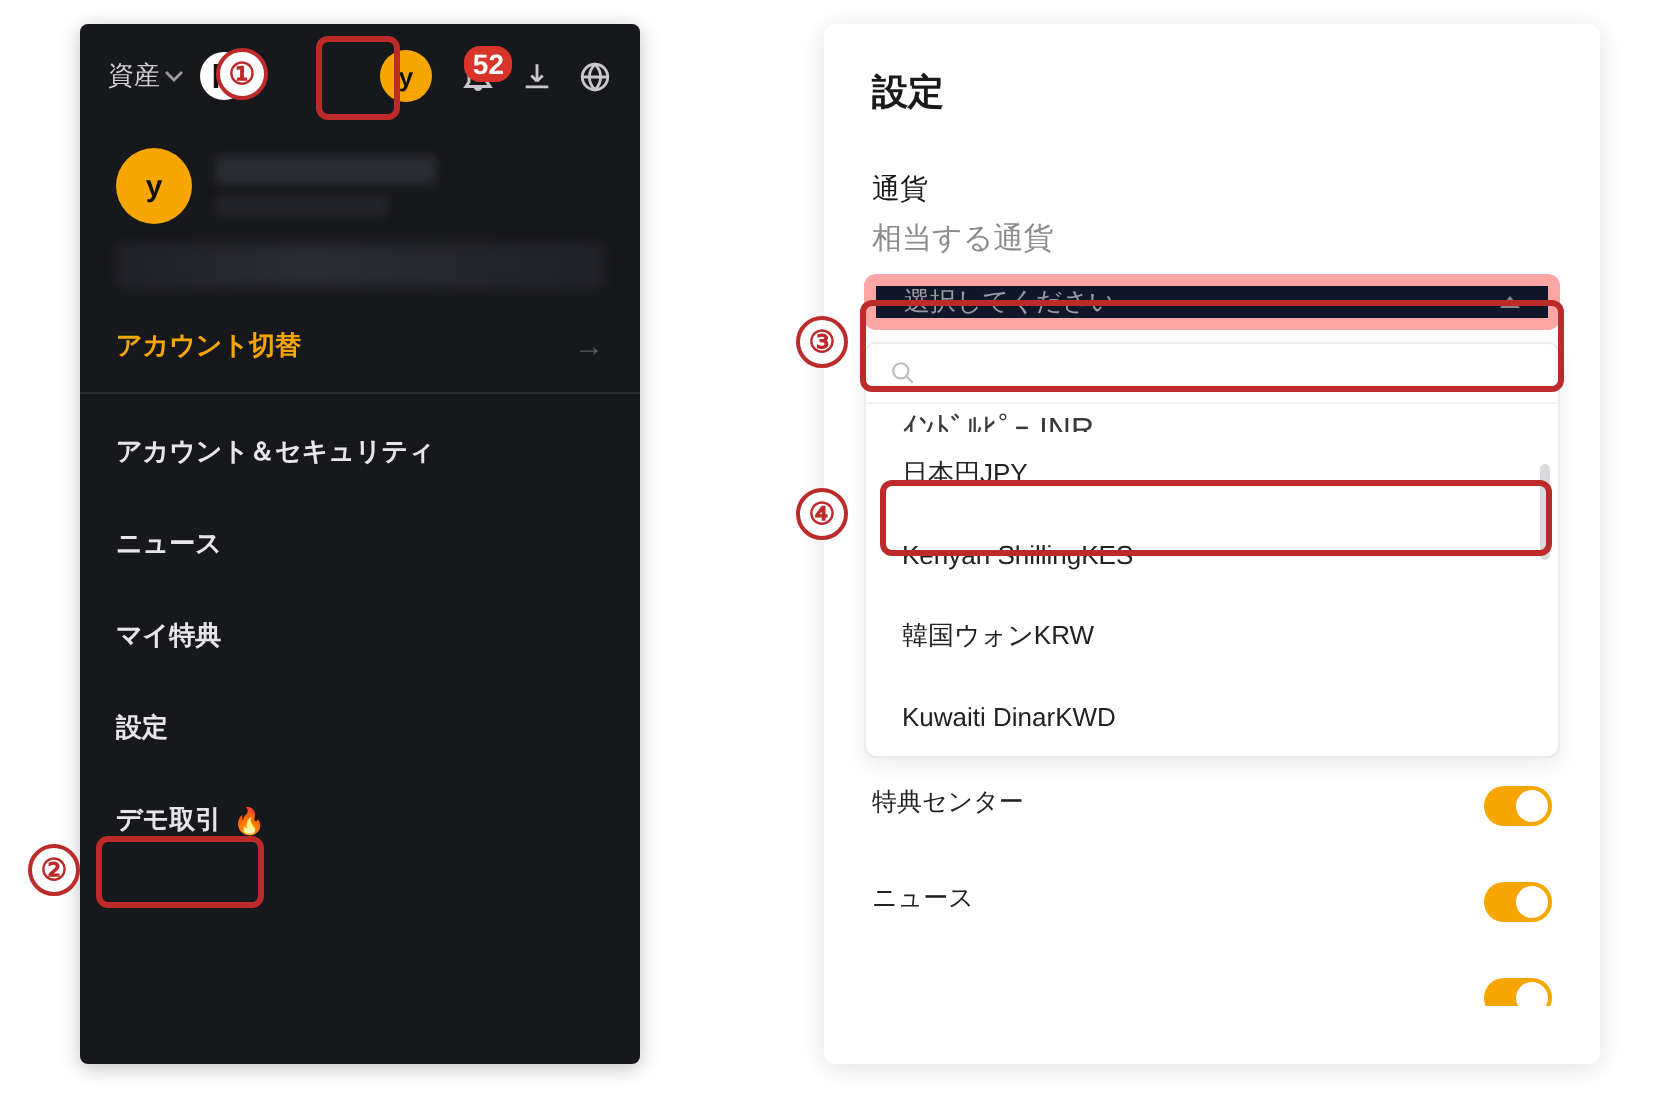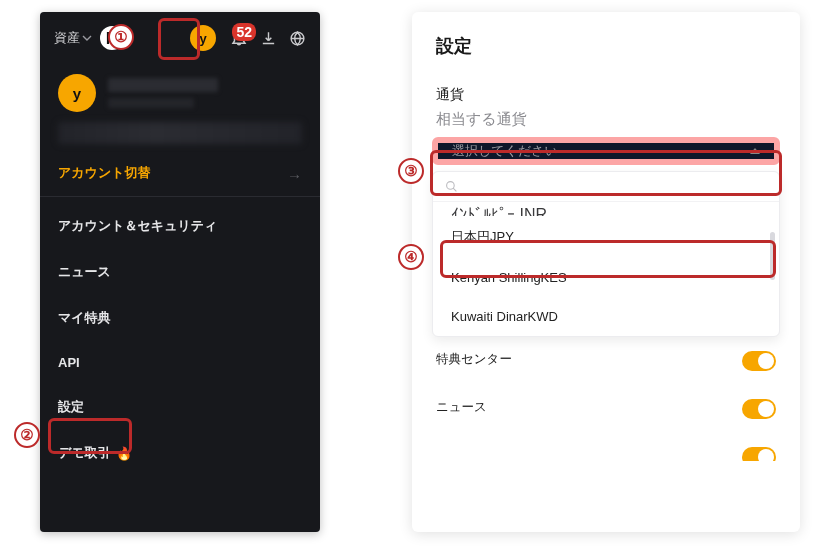--- a/index.html
+++ b/index.html
@@ -212,23 +212,20 @@
     <div class="menu-item">
         <span>アカウント＆セキュリティ</span>
       </div>
     <div class="menu-item">
         <span>ニュース</span>
       </div>
     <div class="menu-item">
         <span>マイ特典</span>
       </div>
     <div class="menu-item">
-        <span>API</span>
-      </div>
-    <div class="menu-item">
         <span>設定</span>
       </div>
     <div class="menu-item">
       <span>デモ取引</span>
       <span class="flame">🔥</span>
     </div>
   </div>
 </div>
 
 <div class="right-panel">
@@ -244,20 +241,21 @@
   <div class="dropdown">
     <div class="dd-search">
       <svg width="13" height="13" viewBox="0 0 24 24" fill="none" stroke="#bcbcc0" stroke-width="2">
           <circle cx="10" cy="10" r="7"></circle>
           <path d="M21 21l-6-6"></path>
         </svg>
     </div>
     <div class="dd-clip">ｲﾝﾄﾞﾙﾋﾟｰ INR</div>
     <div class="dd-item">日本円JPY</div>
     <div class="dd-item">Kenyan ShillingKES</div>
+    <div class="dd-item">韓国ウォンKRW</div>
     <div class="dd-item">Kuwaiti DinarKWD</div>
     <div class="dd-scroll"></div>
   </div>
 
   <div class="toggle-row">
     <span>特典センター</span>
     <span class="toggle"></span>
   </div>
   <div class="toggle-row">
     <span>ニュース</span>

